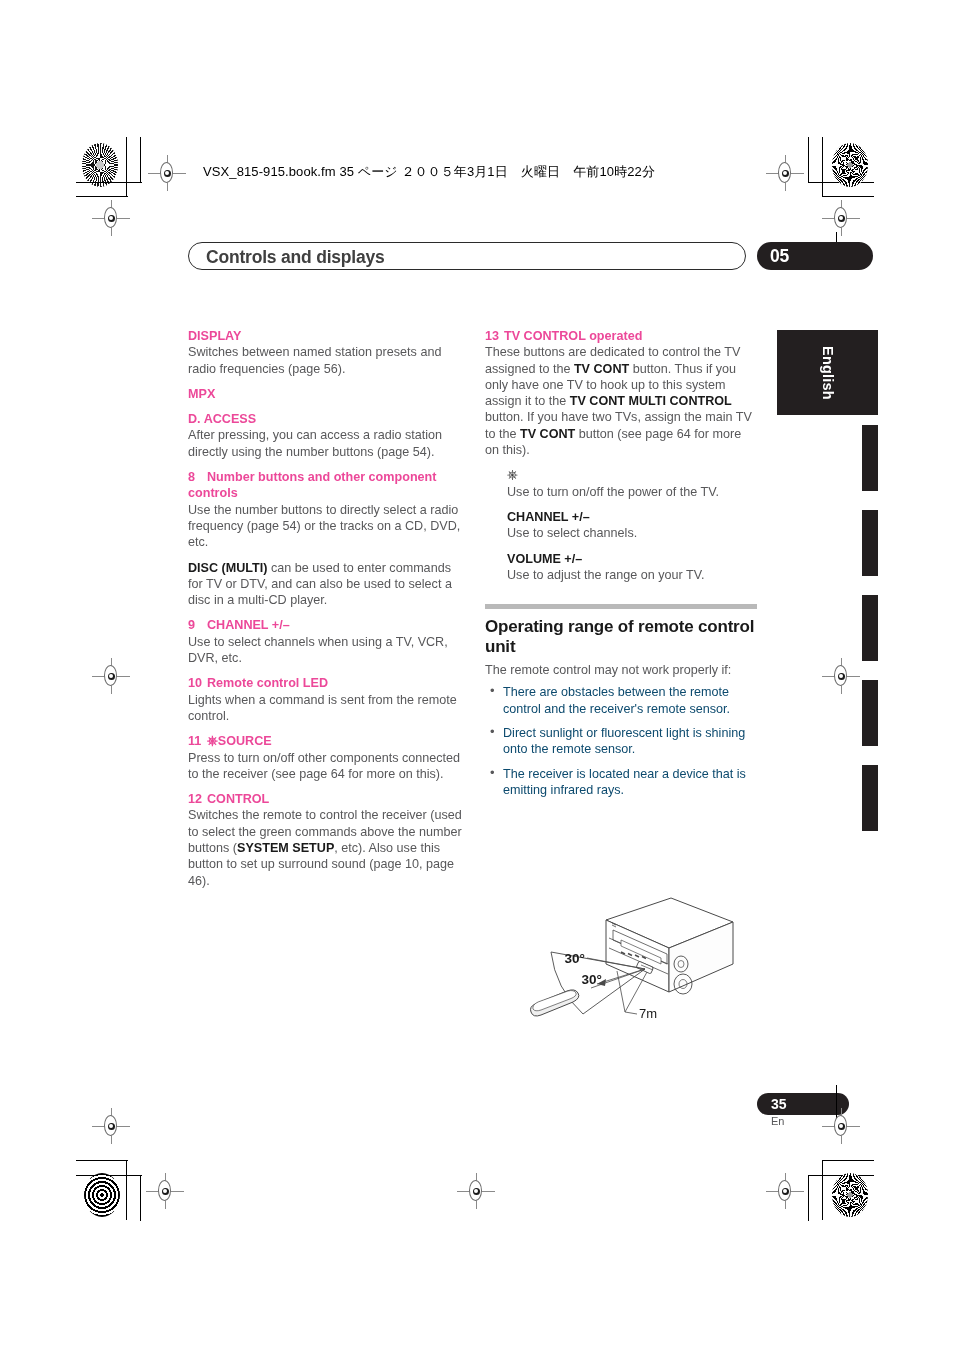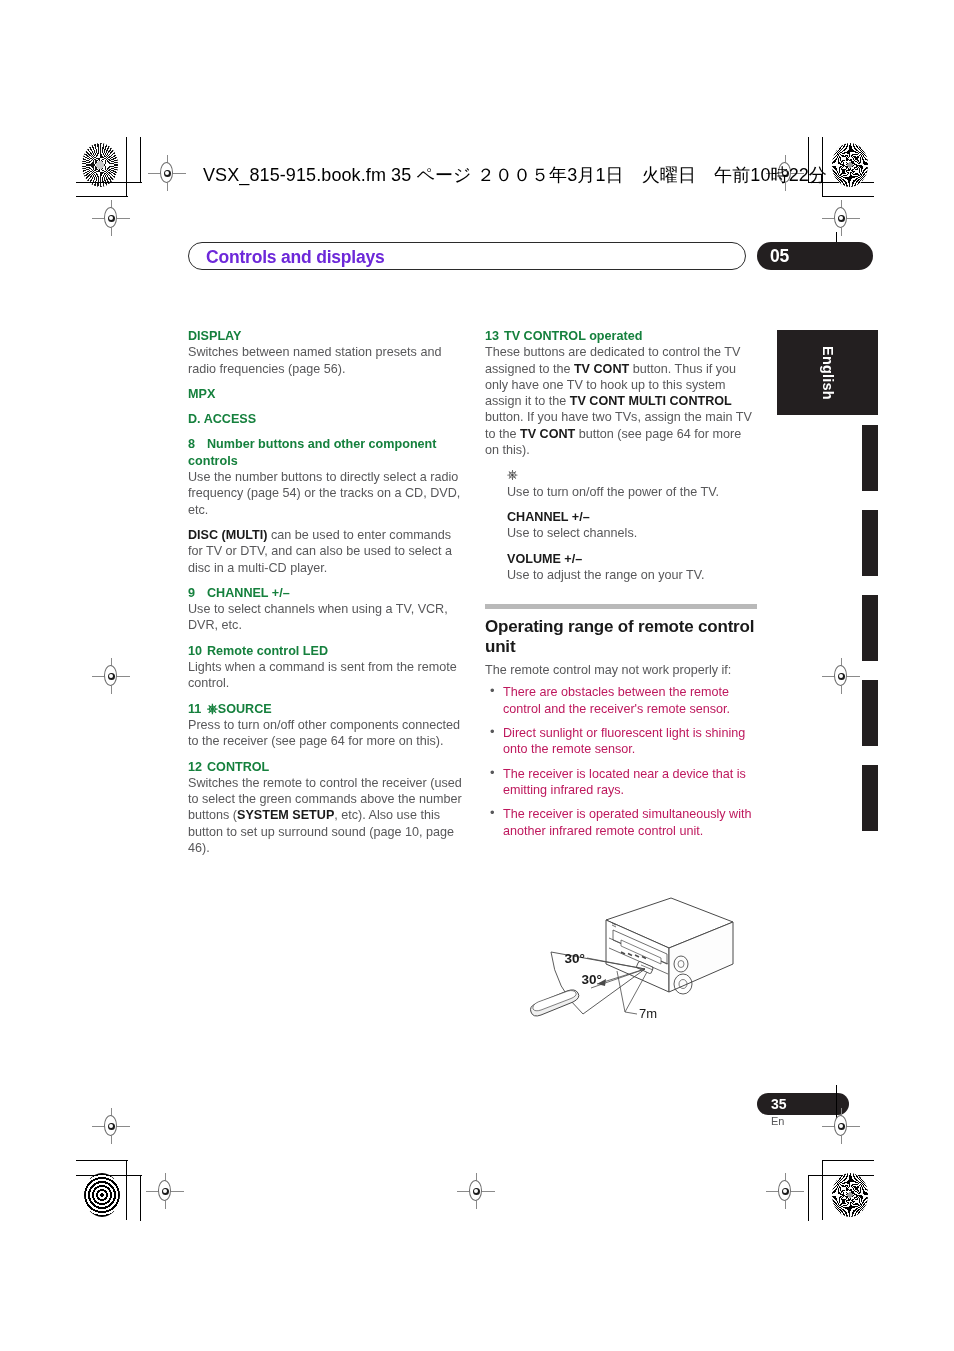--- a/index.html
+++ b/index.html
@@ -78,21 +78,21 @@
   }
 
   
   .cropline { position: absolute; background: #000; }
 
   
   .filename-line {
     position: absolute;
     left: 203px;
     top: 163px;
-    font-size: 18px;
+    font-size: 13px;
     color: #000;
     letter-spacing: 0.1px;
     white-space: nowrap;
     font-family: "Liberation Sans", sans-serif;
   }
 
   
   .title-pill {
     position: absolute;
     left: 188px;
@@ -102,21 +102,21 @@
     border: 1.4px solid #2b2b2b;
     border-radius: 14px;
     box-sizing: border-box;
   }
   .title-pill .txt {
     position: absolute;
     left: 17px;
     top: 4px;
     font-size: 17.5px;
     font-weight: bold;
-    color: #6d28d9;
+    color: #404040;
     letter-spacing: -0.2px;
   }
   .chapter-pill {
     position: absolute;
     left: 757px;
     top: 242px;
     width: 116px;
     height: 28px;
     background: #231f20;
     border-radius: 14px;
@@ -175,21 +175,21 @@
     color: #58585a;
   }
   .col.left  { left: 188px; top: 328px; width: 275px; }
   .col.right { left: 485px; top: 328px; width: 272px; }
 
   .col h4 {
     margin: 0;
     font-size: 12.6px;
     line-height: 16.3px;
     font-weight: bold;
-    color: #15803d;
+    color: #ec4899;
   }
   .col h4.numbered {
     text-indent: 0;
   }
   .col h4 .n {
     display: inline-block;
     min-width: 19px;
   }
   .col p {
     margin: 0 0 0 0;
@@ -227,21 +227,21 @@
   }
   ul.bullets {
     list-style: none;
     margin: 6px 0 0 0;
     padding: 0;
   }
   ul.bullets li {
     position: relative;
     padding-left: 18px;
     margin-bottom: 8px;
-    color: #be185d;
+    color: #0c4a6e;
   }
   ul.bullets li::before {
     content: "\2022";
     position: absolute;
     left: 5px;
     top: -1px;
     font-size: 13px;
     color: #58585a;
   }
 
@@ -367,20 +367,21 @@
     <p>Switches between named station presets and radio frequencies (page 56).</p>
   </div>
 
 
   <div class="blk">
     <h4>MPX</h4>
   </div>
 
   <div class="blk">
     <h4>D. ACCESS</h4>
+    <p>After pressing, you can access a radio station directly using the number buttons (page 54).</p>
   </div>
 
   <div class="blk">
     <h4 class="numbered">
       <span class="n">8</span><span>Number buttons and other component controls</span>
     </h4>
     <p>Use the number buttons to directly select a radio frequency (page 54) or the tracks on a CD, DVD, etc.</p>
     <p style="margin-top:9px;">
       <b>DISC (MULTI)</b><span> can be used to enter commands for TV or DTV, and can also be used to select a disc in a multi-CD player.</span>
     </p>
@@ -445,21 +446,20 @@
     <p>Use to adjust the range on your TV.</p>
   </div>
 
   <div class="sec-rule"></div>
   <div class="sec-head">Operating range of remote control unit</div>
   <p>The remote control may not work properly if:</p>
   <ul class="bullets">
     <li>There are obstacles between the remote control and the receiver's remote sensor.</li>
     <li>Direct sunlight or fluorescent light is shining onto the remote sensor.</li>
     <li>The receiver is located near a device that is emitting infrared rays.</li>
-    <li>The receiver is operated simultaneously with another infrared remote control unit.</li>
   </ul>
 
 </div>
 
 <div class="illus">
   <svg width="240" height="140" viewBox="0 0 240 140">
     <g fill="none" stroke="#4a4a4a" stroke-width="1" stroke-linejoin="round">
 
       <polygon points="85,28 150,6 212,30 148,56" fill="#ffffff"></polygon>
 

